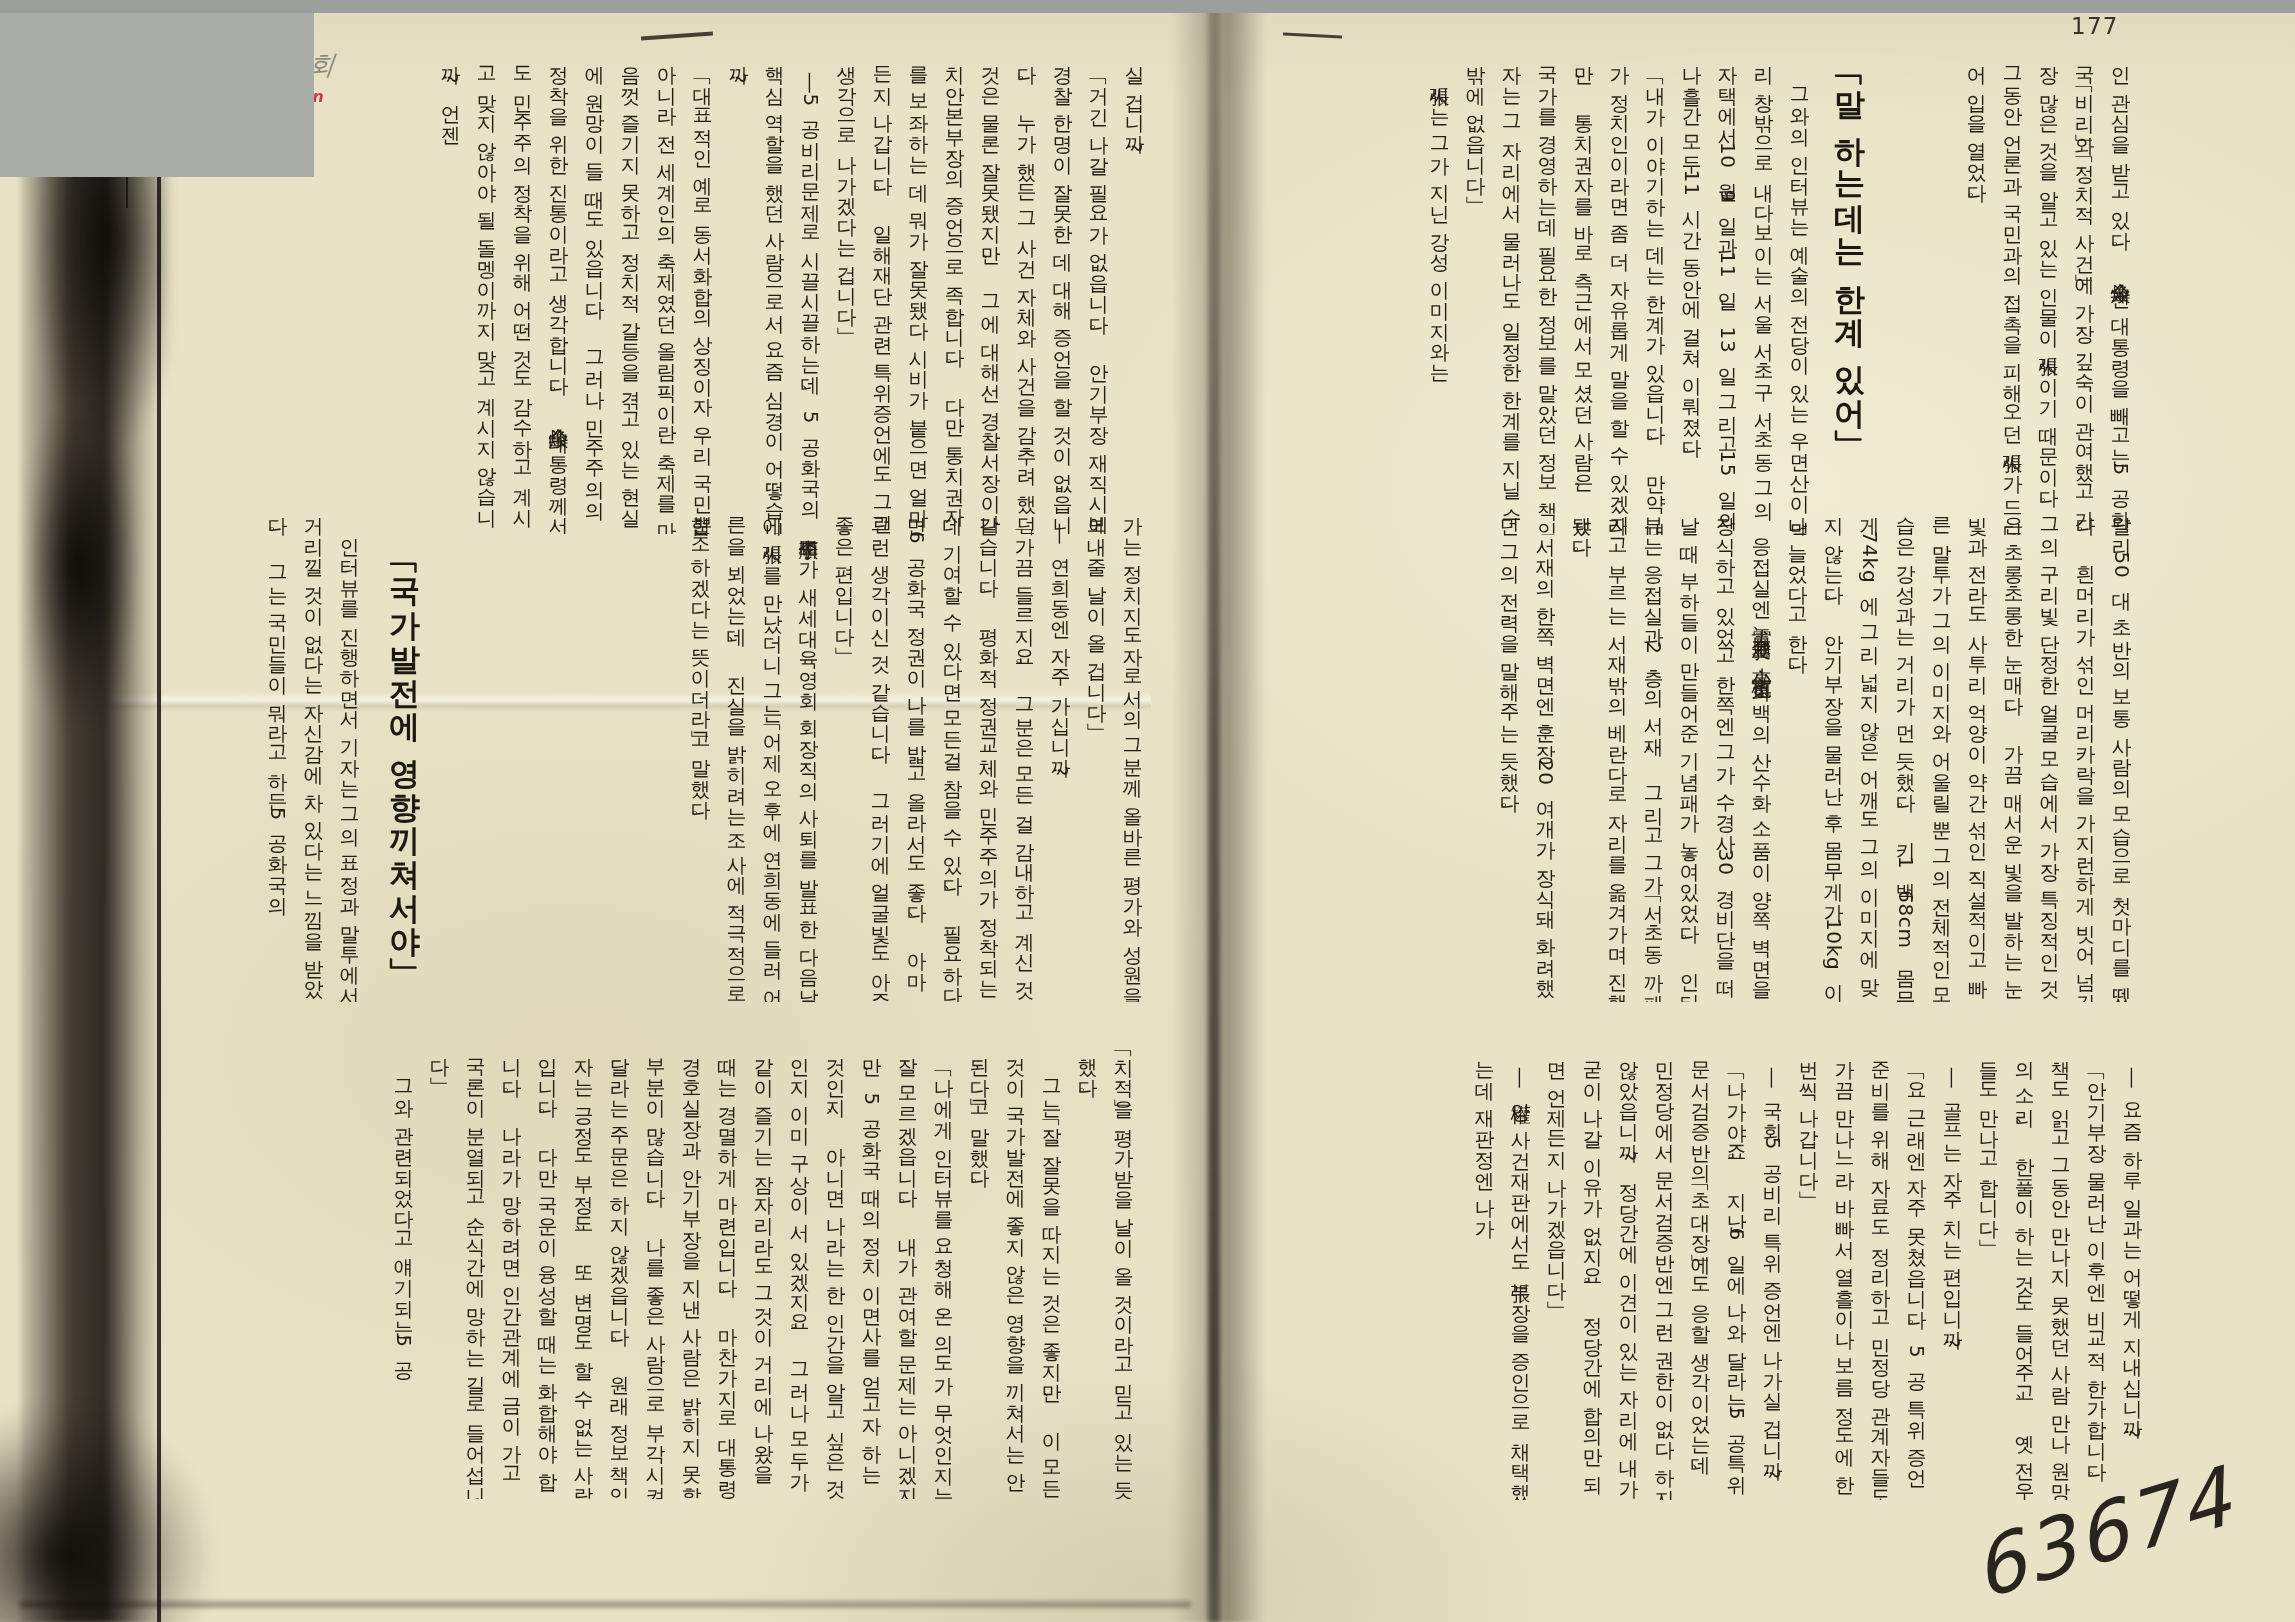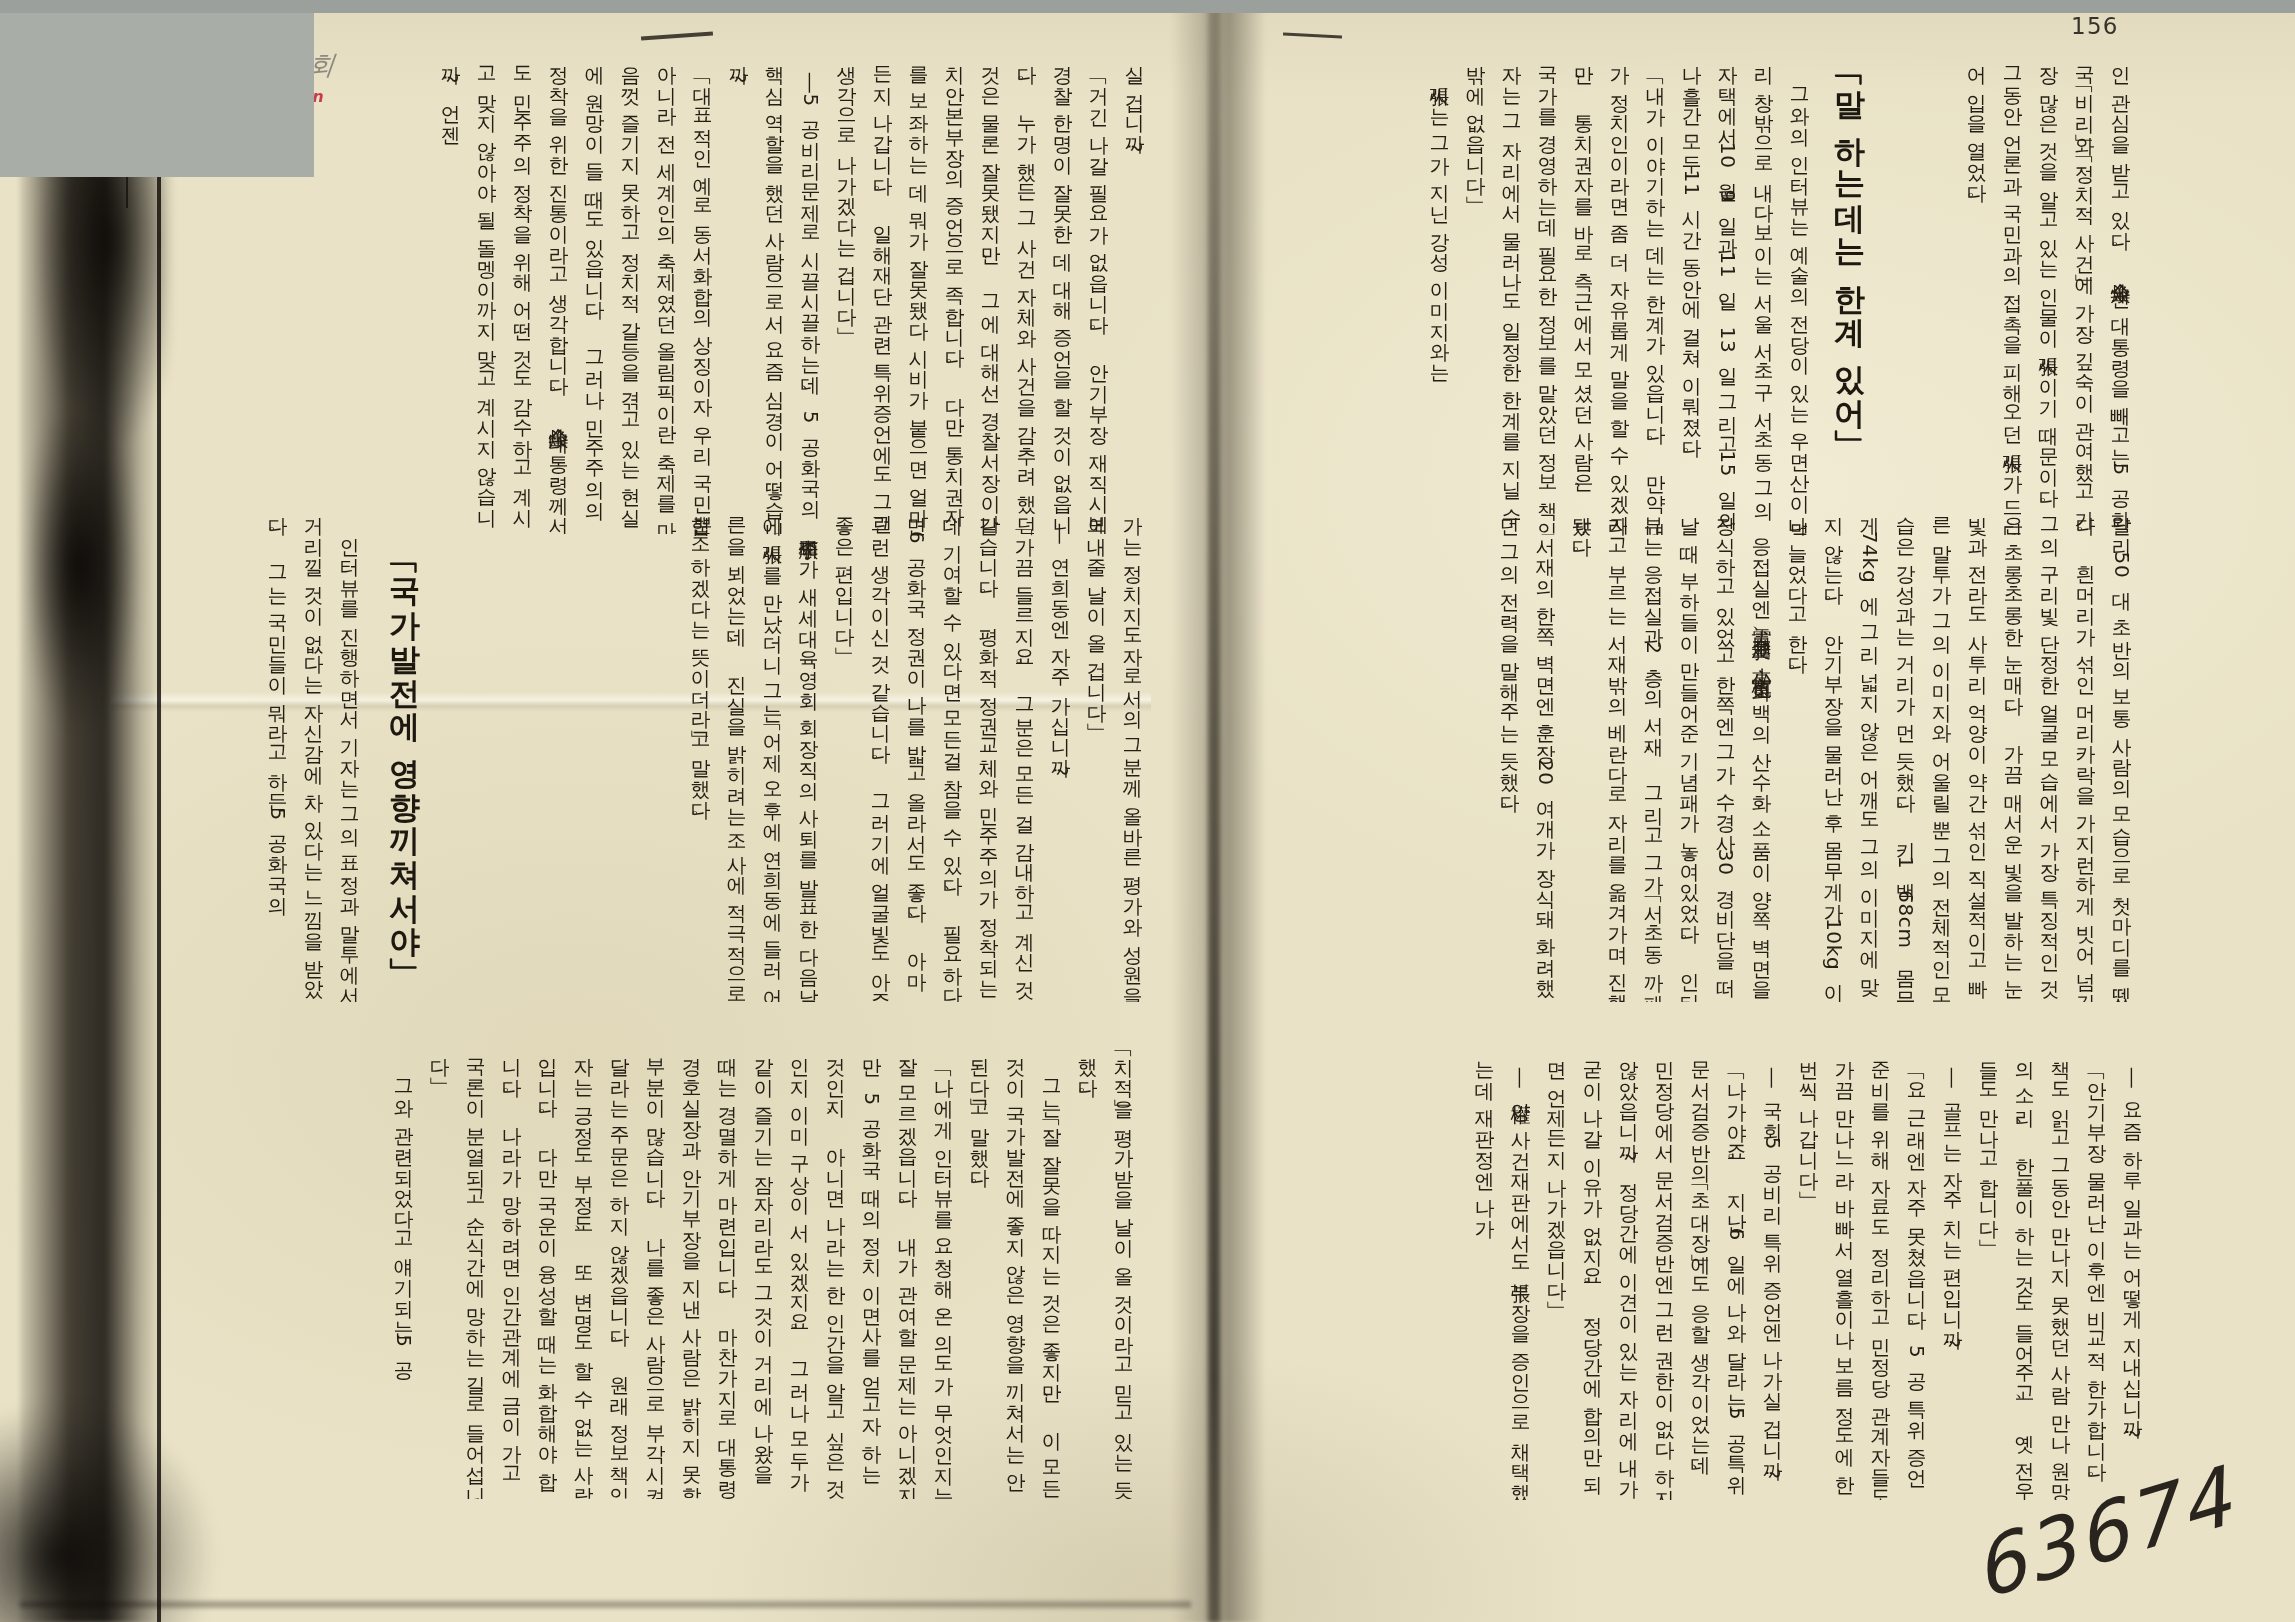--- a/index.html
+++ b/index.html
@@ -75,21 +75,21 @@
   <div class="toner toner-blob-b"></div>
   <div class="toner toner-blob-c"></div>
   <div class="toner toner-line"></div>
   <div class="toner toner-line-short"></div>
   <div class="gutter"></div>
   <div class="gutter-core"></div>
   <div class="bottom-shadow"></div>
   <div class="scratch" style="left:641px;top:34px;width:72px;height:3.9px;transform:rotate(-4deg);"></div>
   <div class="scratch" style="left:1283px;top:34px;width:59px;height:3.3px;transform:rotate(3deg);"></div>
 
-  <div class="pagenum">156</div>
+  <div class="pagenum">177</div>
 
   <div>
     <div class="vtext" style="left:1879px;top:52px;width:260px;height:483px;">인 관심을 받고 있다。 全斗煥 전 대통령을 빼고는 5공화국 「비리」와 「정치적 사건」에 가장 깊숙이 관여했고 가장 많은 것을 알고 있는 인물이 張씨이기 때문이다。 그동안 언론과 국민과의 접촉을 피해오던 張씨가 드디어 입을 열었다。</div>
     <div class="headline" style="left:1820px;top:65px;width:60px;height:458px;">「말 하는데는 한계 있어」</div>
     <div class="vtext" style="left:1263px;top:52px;width:555px;height:483px;">　그와의 인터뷰는 예술의 전당이 있는 우면산이 멀리 창밖으로 내다보이는 서울 서초구 서초동 그의 자택에서 10월9일과 11일、 13일 그리고 15일의 나흘간 모두 11시간 동안에 걸쳐 이뤄졌다。
 　「내가 이야기하는 데는 한계가 있읍니다。 만약 내가 정치인이라면 좀 더 자유롭게 말을 할 수 있겠지만、 통치권자를 바로 측근에서 모셨던 사람은、 또 국가를 경영하는데 필요한 정보를 맡았던 정보 책임자는 그 자리에서 물러나도 일정한 한계를 지닐 수밖에 없읍니다」
 　張씨는 그가 지닌 강성 이미지와는</div>
     <div class="vtext" style="left:1266px;top:503px;width:874px;height:499px;">달리 50대 초반의 보통 사람의 모습으로 첫마디를 뗐다。 흰머리가 섞인 머리카락을 가지런하게 빗어 넘긴 그의 구리빛 단정한 얼굴 모습에서 가장 특징적인 것은 초롱초롱한 눈매다。 가끔 매서운 빛을 발하는 눈빛과 전라도 사투리 억양이 약간 섞인 직설적이고 빠른 말투가 그의 이미지와 어울릴 뿐 그의 전체적인 모습은 강성과는 거리가 먼 듯했다。 키 1백68cm 몸무게 74kg에 그리 넓지 않은 어깨도 그의 이미지에 맞지 않는다。 안기부장을 물러난 후 몸무게가 10kg이나 늘었다고 한다。
 　응접실엔 雲甫 金基昶、 小亭 卞寬植 화백의 산수화 소품이 양쪽 벽면을 장식하고 있었고 한쪽엔 그가 수경사 30경비단을 떠날 때 부하들이 만들어준 기념패가 놓여있었다。 인터뷰는 응접실과 2층의 서재、 그리고 그가 「서초동 까페」라고 부르는 서재밖의 베란다로 자리를 옮겨가며 진행됐다。
 　서재의 한쪽 벽면엔 훈장 20여개가 장식돼 화려했던 그의 전력을 말해주는 듯했다。</div>

